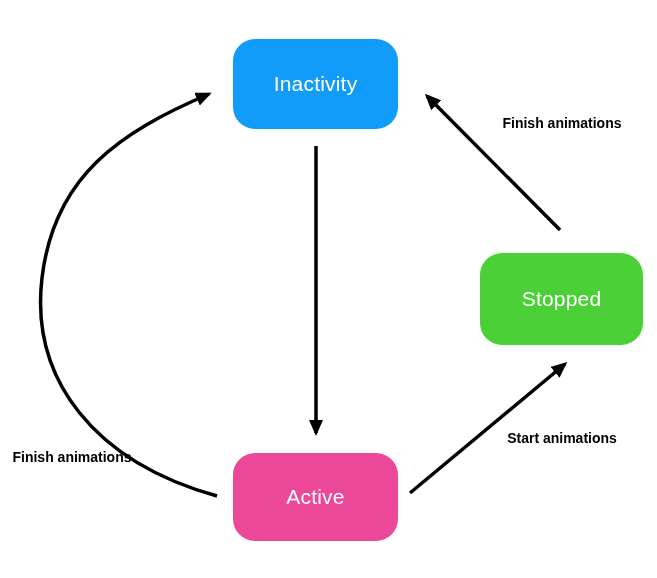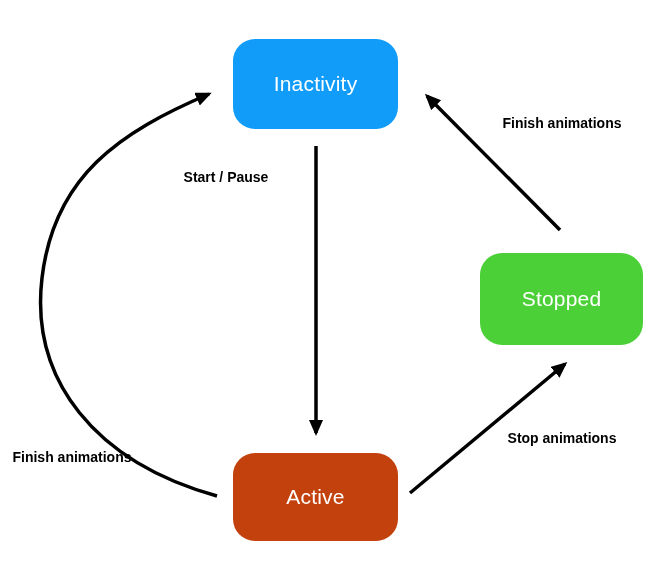--- a/index.html
+++ b/index.html
@@ -75,25 +75,24 @@
   </svg>
 
   <div class="node node-inactivity" style="background: rgb(16, 156, 248);">
     <span class="node-label">Inactivity</span>
   </div>
 
   <div class="node node-stopped" style="background: rgb(75, 209, 55);">
     <span class="node-label">Stopped</span>
   </div>
 
-  <div class="node node-active" style="background: #c2410c;">
+  <div class="node node-active" style="background: #ec4899;">
     <span class="node-label">Active</span>
   </div>
 
-  <div class="edge-label label-start-pause">Start / Pause</div>
 
-  <div class="edge-label label-stop-anim">Stop animations</div>
+  <div class="edge-label label-stop-anim">Start animations</div>
 
   <div class="edge-label label-finish-top">Finish animations</div>
 
   <div class="edge-label label-finish-left">Finish animations</div>
 
 </div>
 
 </body></html>

